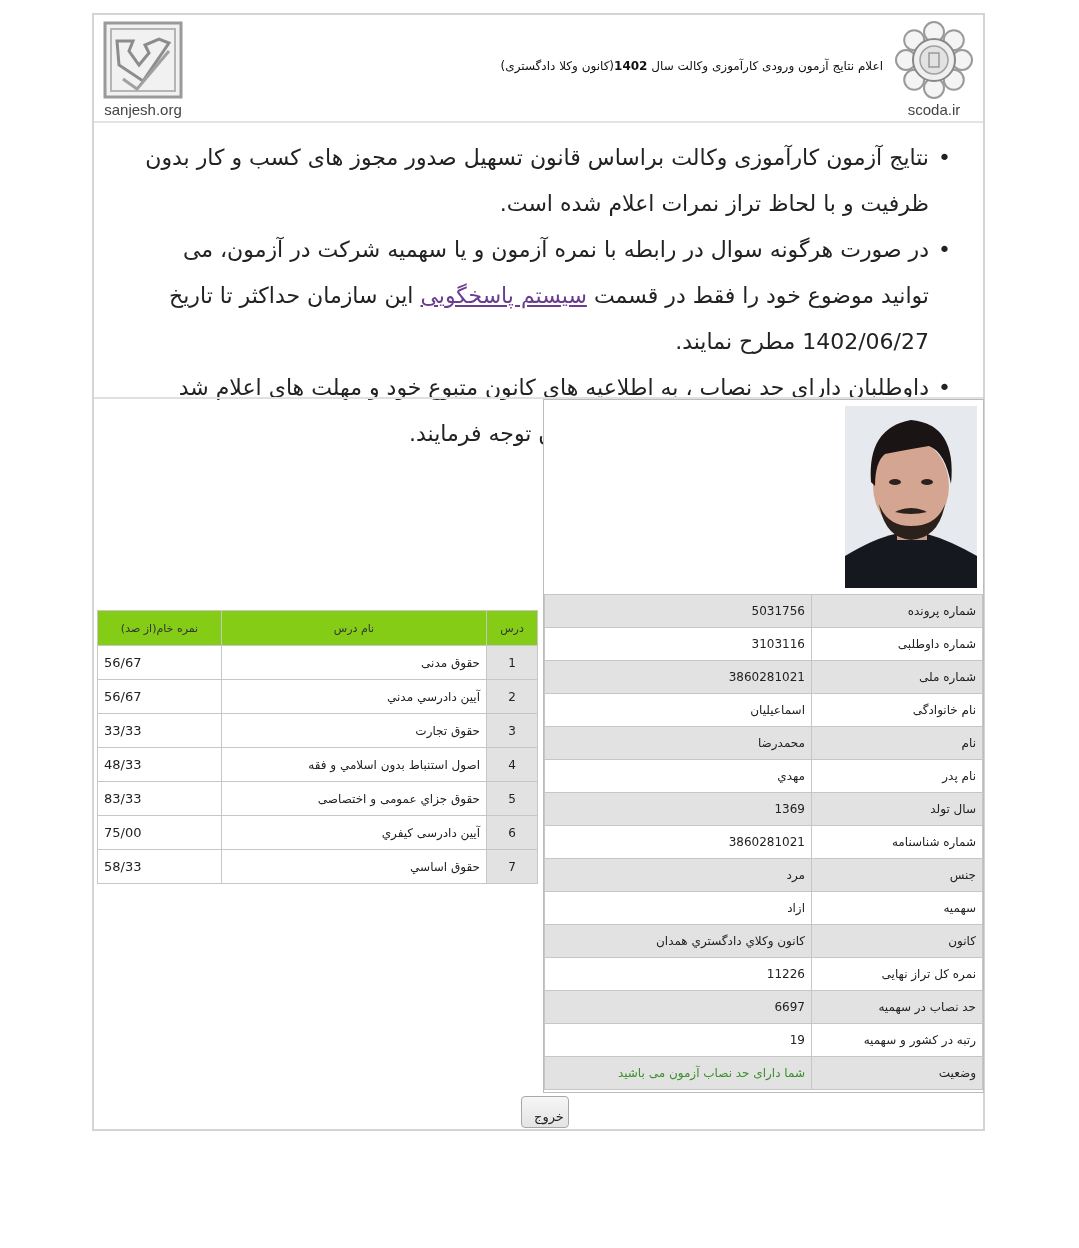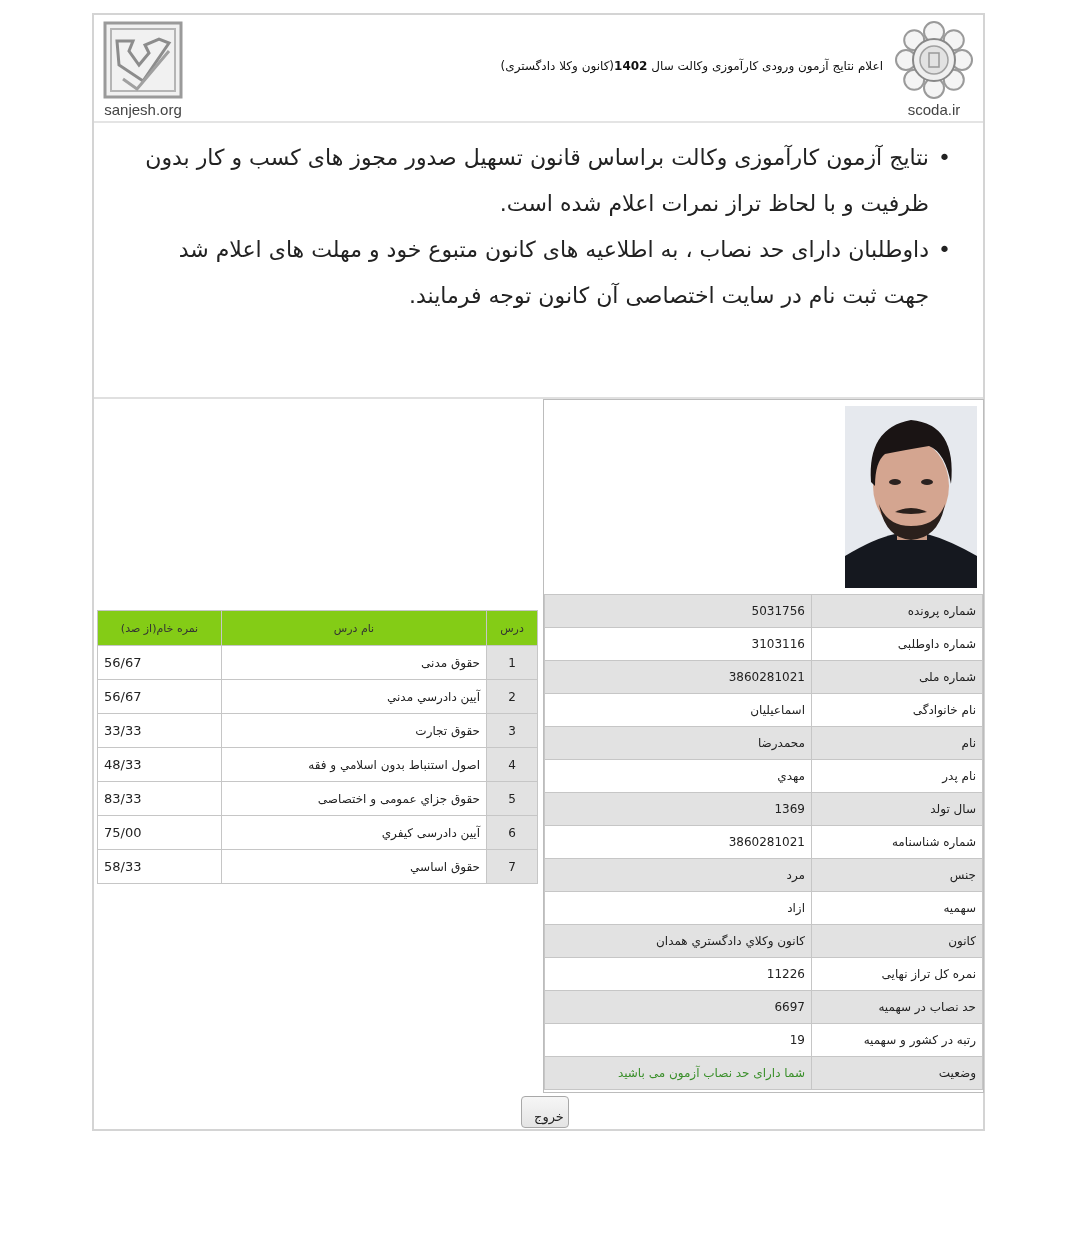--- a/index.html
+++ b/index.html
@@ -91,20 +91,25 @@
         <circle cx="39" cy="39" r="14" fill="#e2e2e2" stroke="#a0a0a0" stroke-width="1.5"></circle>
         <rect x="34" y="32" width="10" height="14" fill="none" stroke="#999" stroke-width="1.5"></rect>
       </svg>
       <div class="cap">scoda.ir</div>
     </div>
   </div>
 
   <div class="notes">
     <ul>
       <li><span>نتایج آزمون کارآموزی وکالت براساس قانون تسهیل صدور مجوز های کسب و کار بدون ظرفیت و با لحاظ تراز نمرات اعلام شده است.</span></li>
+      <li>
+        <span>در صورت هرگونه سوال در رابطه با نمره آزمون و یا سهمیه شرکت در آزمون، می توانید موضوع خود را فقط در قسمت</span>
+        <a href="#">سیستم پاسخگویی</a>
+        <span>این سازمان حداکثر تا تاریخ 1402/06/27 مطرح نمایند.</span>
+      </li>
       <li><span>داوطلبان دارای حد نصاب ، به اطلاعیه های کانون متبوع خود و مهلت های اعلام شد جهت ثبت نام در سایت اختصاصی آن کانون توجه فرمایند.</span></li>
     </ul>
   </div>
 
   <div class="sep"></div>
 
   <div class="info-panel">
     <div class="photo">
       <svg width="132" height="182" viewBox="0 0 132 182">
         <rect width="132" height="182" fill="#e6e9ee"></rect>

